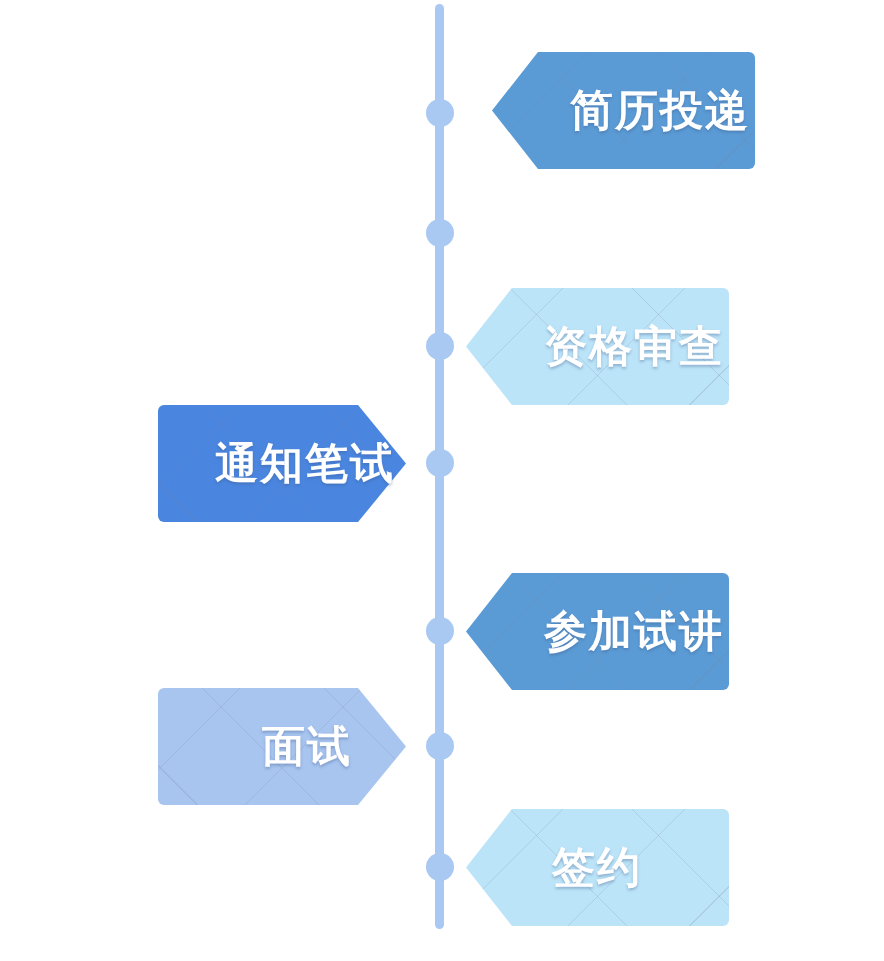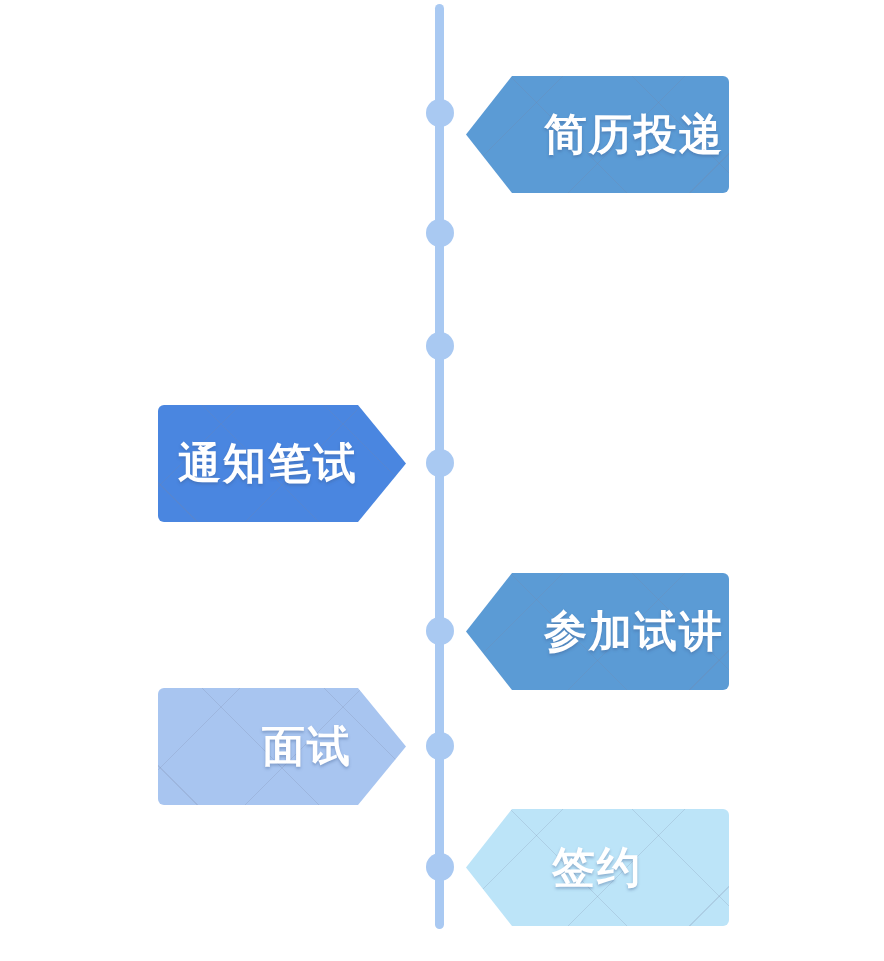--- a/index.html
+++ b/index.html
@@ -132,31 +132,38 @@
   <div class="timeline-axis"></div>
 
   <div class="timeline-dot" style="top:113px"></div>
   <div class="timeline-dot" style="top:233px"></div>
   <div class="timeline-dot" style="top:346px"></div>
   <div class="timeline-dot" style="top:463px"></div>
   <div class="timeline-dot" style="top:631px"></div>
   <div class="timeline-dot" style="top:746px"></div>
   <div class="timeline-dot" style="top:867px"></div>
 
-  <div class="banner right" style="left:466px; top:52px; width:263px;margin-top:24px;">
+  <div class="banner right" style="left:492px; top:52px; width:263px;">
     <div class="banner-shape">
       <div class="banner-fill" style="background:#5b9bd5"></div>
       <div class="banner-hatch"></div>
     </div>
     <span class="banner-label">简历投递</span>
   </div>
 
 
+  <div class="banner right" style="left:466px; top:288px; width:263px;">
+    <div class="banner-shape">
+      <div class="banner-fill" style="background:#bce4f8"></div>
+      <div class="banner-hatch"></div>
+    </div>
+    <span class="banner-label">资格审查</span>
+  </div>
 
-  <div class="banner left" style="left:158px; top:405px; width:248px;">
+  <div class="banner left" style="left:158px; top:405px; width:248px;padding-left:37px;">
     <div class="banner-shape">
       <div class="banner-fill" style="background:#4a86e0"></div>
       <div class="banner-hatch"></div>
     </div>
     <span class="banner-label">通知笔试</span>
   </div>
 
   <div class="banner right" style="left:466px; top:573px; width:263px;">
     <div class="banner-shape">
       <div class="banner-fill" style="background:#5b9bd5"></div>

